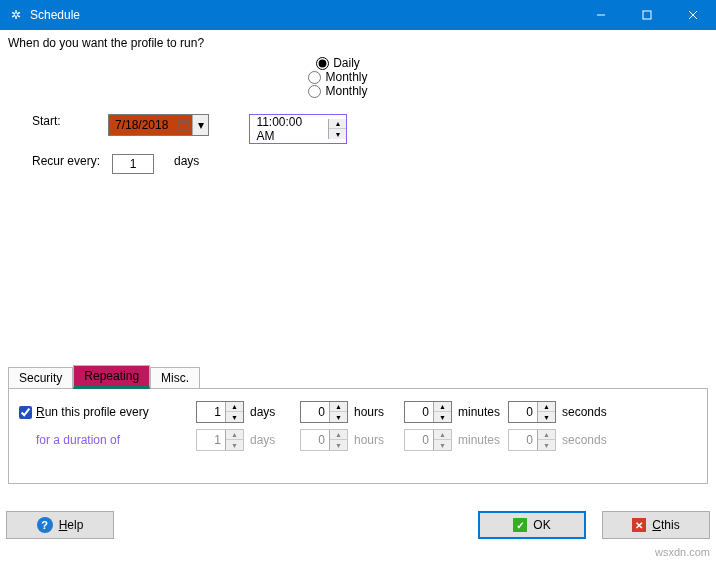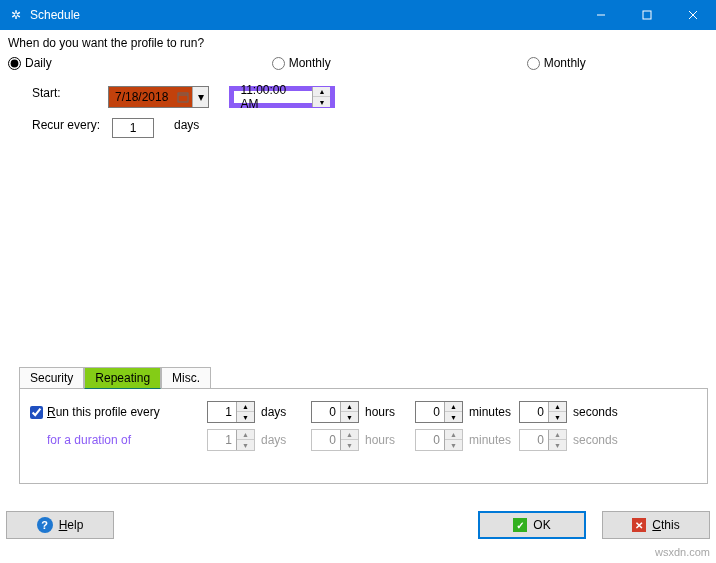--- a/index.html
+++ b/index.html
@@ -33,72 +33,72 @@
     display: flex; align-items: center; justify-content: center;
     color: #fff;
   }
   .winbtn.close { background: transparent; }
   .winbtn svg { stroke: #fff; }
   .content {
     padding: 6px 8px 0 8px;
   }
   .period-row {
     display: flex; align-items: center;
-    margin-top: 6px; margin-bottom: 8px;
+    margin-top: 6px; margin-bottom: 8px; flex-direction: column;
   }
   .radio-group { display: flex; align-items: center; margin-right: 40px; }
   .radio-group input { margin: 0 4px 0 0; width: 13px; height: 13px; accent-color: #000;}
   .radio-group label { font-size: 12px; }
   .settings-block { padding: 8px 24px; }
   .row { display: flex; align-items: flex-start; margin-bottom: 10px; }
   .row .label { width: 70px; }
   .date-field {
     display: inline-flex; align-items: center;
     border: 1px solid #7a7a7a;
     height: 22px;
     background: #c2410c;
     margin-left: 6px;
   }
   .date-field .date-text { padding: 0 6px; font-size: 12px; }
   .date-field .cal-icon { width: 14px; height: 14px; margin: 0 2px; display: flex; align-items: center; justify-content: center; }
   .date-field .dropdown-btn { width: 16px; height: 20px; display:flex; align-items:center; justify-content:center; border-left: 1px solid #aaa; background: #efefef; }
   .time-field {
     display: inline-flex; align-items: center;
-    border: 5px solid #8b5cf6;
-    height: 22px; background: #fff;
-    margin-left: 20px;
+    border: 1px solid #8b5cf6;
+    height: 30px; background: #fff;
+    margin-left: 40px;
   }
   .time-field .time-text { padding: 0 6px; font-size: 12px; width: 78px; }
   .spin-btns { display: flex; flex-direction: column; border-left: 1px solid #aaa; }
   .spin-btn { width: 17px; height: 10px; background: #efefef; display:flex; align-items:center; justify-content:center; font-size: 7px; line-height: 7px; border-bottom: 1px solid #ccc;}
   .spin-btn:last-child { border-bottom: 0; }
   .recur-input {
     border: 1px solid #7a7a7a; width: 42px; height: 20px;
     font-size: 12px; text-align: center; padding: 0 4px;
   }
   .recur-days { margin-left: 20px; }
 
   .tabs-area {
     position: absolute;
-    left: 19px; right: 8px;
+    left: 8px; right: 8px;
     top: 366px;
   }
   .tab-strip { display: flex; align-items: flex-end; height: 22px; position: relative; z-index: 2; }
   .tab {
     padding: 3px 10px;
     border: 1px solid #b7b7b7;
     background: #fafafa;
     font-size: 12px;
     position: relative;
     bottom: -1px;
     margin-right: 0px;
   }
   .tab.active {
-    background: #84cc16;
-    border-bottom: 1px solid #0f766e;
+    background: #be185d;
+    border-bottom: 3px solid #0f766e;
     z-index: 3;
   }
   .tab-panel {
     border: 1px solid #b7b7b7;
     background: #fff;
     padding: 12px 10px 8px 10px;
     height: 96px;
   }
   .profile-row { display: flex; align-items: center; margin-bottom: 6px; }
   .profile-row .cb { width: 13px; height: 13px; margin: 0 4px 0 0; accent-color: #2050c0;}

